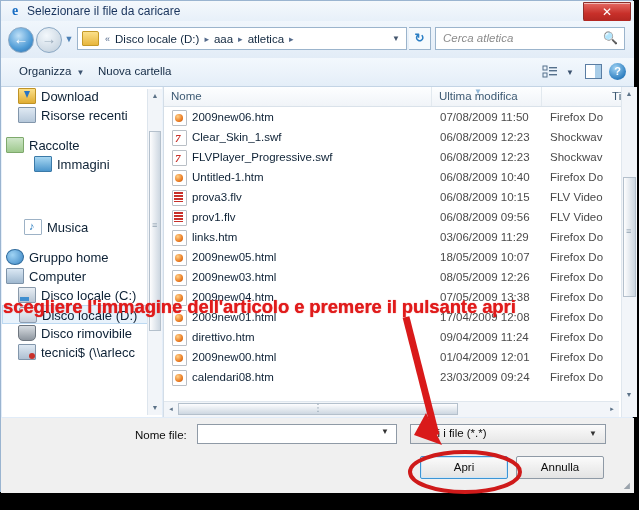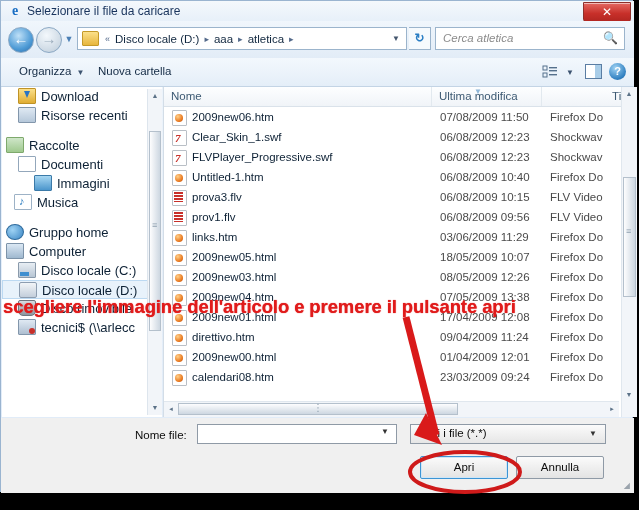--- a/index.html
+++ b/index.html
@@ -294,23 +294,22 @@
     <div id="view-drop">▼</div>
     <div id="pane-icon"></div>
     <div id="help-icon">?</div>
   </div>
 
   <div id="sidebar">
       <div class="side-row" style="padding-left: 16px;"><span class="side-ico ic-dl"></span><span>Download</span></div>
       <div class="side-row" style="padding-left: 16px;"><span class="side-ico ic-recent"></span><span>Risorse recenti</span></div>
       <div class="side-spacer"></div>
       <div class="side-row" style="padding-left: 4px;"><span class="side-ico ic-lib"></span><span>Raccolte</span></div>
-      <div class="side-row" style="padding-left: 16px;"><span class="side-ico ic-doc"></span><span>Documenti</span></div>
       <div class="side-row" style="padding-left: 32px;"><span class="side-ico ic-img"></span><span>Immagini</span></div>
-      <div class="side-row" style="padding-left: 12px;"><span class="side-ico ic-mus"></span><span>Musica</span></div>
+      <div class="side-row" style="padding-left: 22px; margin-top: 44px;"><span class="side-ico ic-mus"></span><span>Musica</span></div>
       <div class="side-spacer"></div>
       <div class="side-row" style="padding-left: 4px;"><span class="side-ico ic-home"></span><span>Gruppo home</span></div>
       <div class="side-row" style="padding-left: 4px;"><span class="side-ico ic-comp"></span><span>Computer</span></div>
       <div class="side-row" style="padding-left: 16px;"><span class="side-ico ic-hddc"></span><span>Disco locale (C:)</span></div>
       <div class="side-row sel" style="padding-left: 16px;"><span class="side-ico ic-hdd"></span><span>Disco locale (D:)</span></div>
       <div class="side-row" style="padding-left: 16px;"><span class="side-ico ic-usb"></span><span>Disco rimovibile</span></div>
       <div class="side-row" style="padding-left: 16px;"><span class="side-ico ic-net"></span><span>tecnici$ (\\arlecc</span></div>
     </div>
   <div id="side-scroll">
     <div class="sb-arrow" style="top:0">▲</div>

